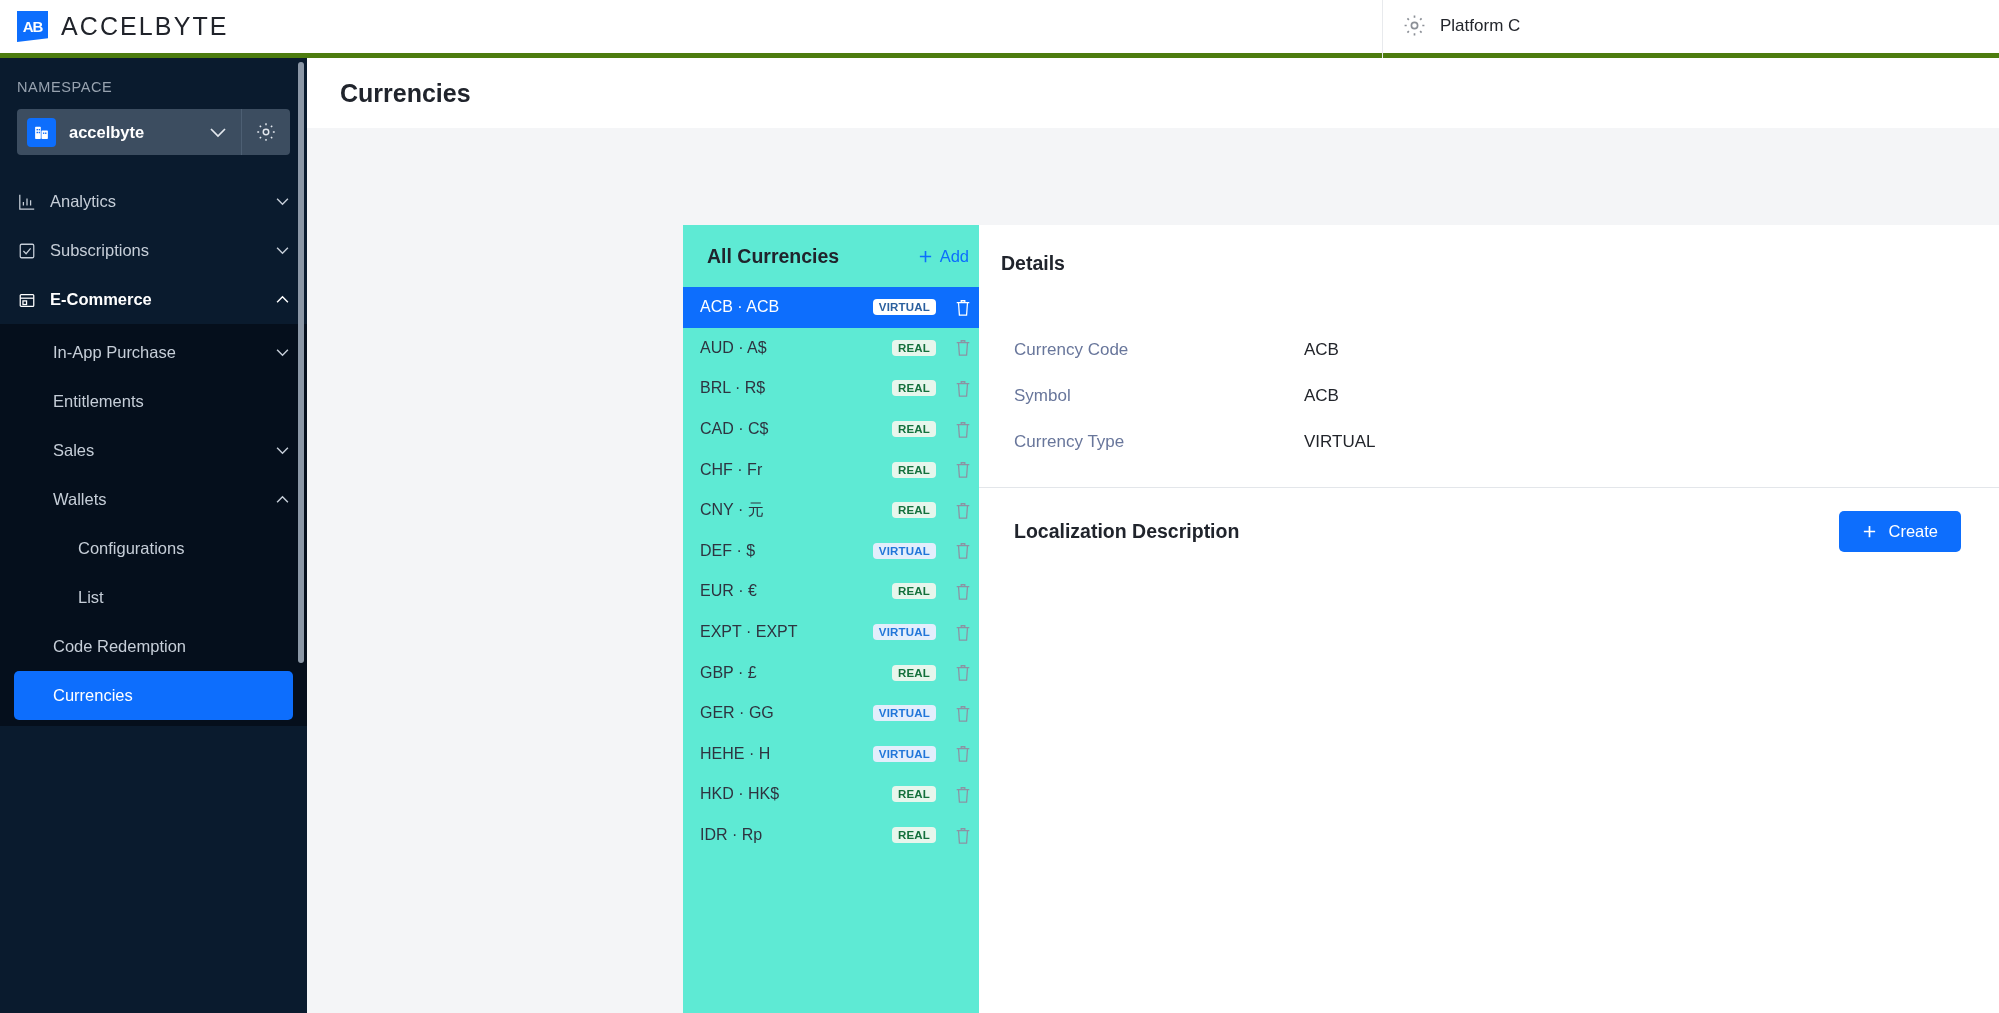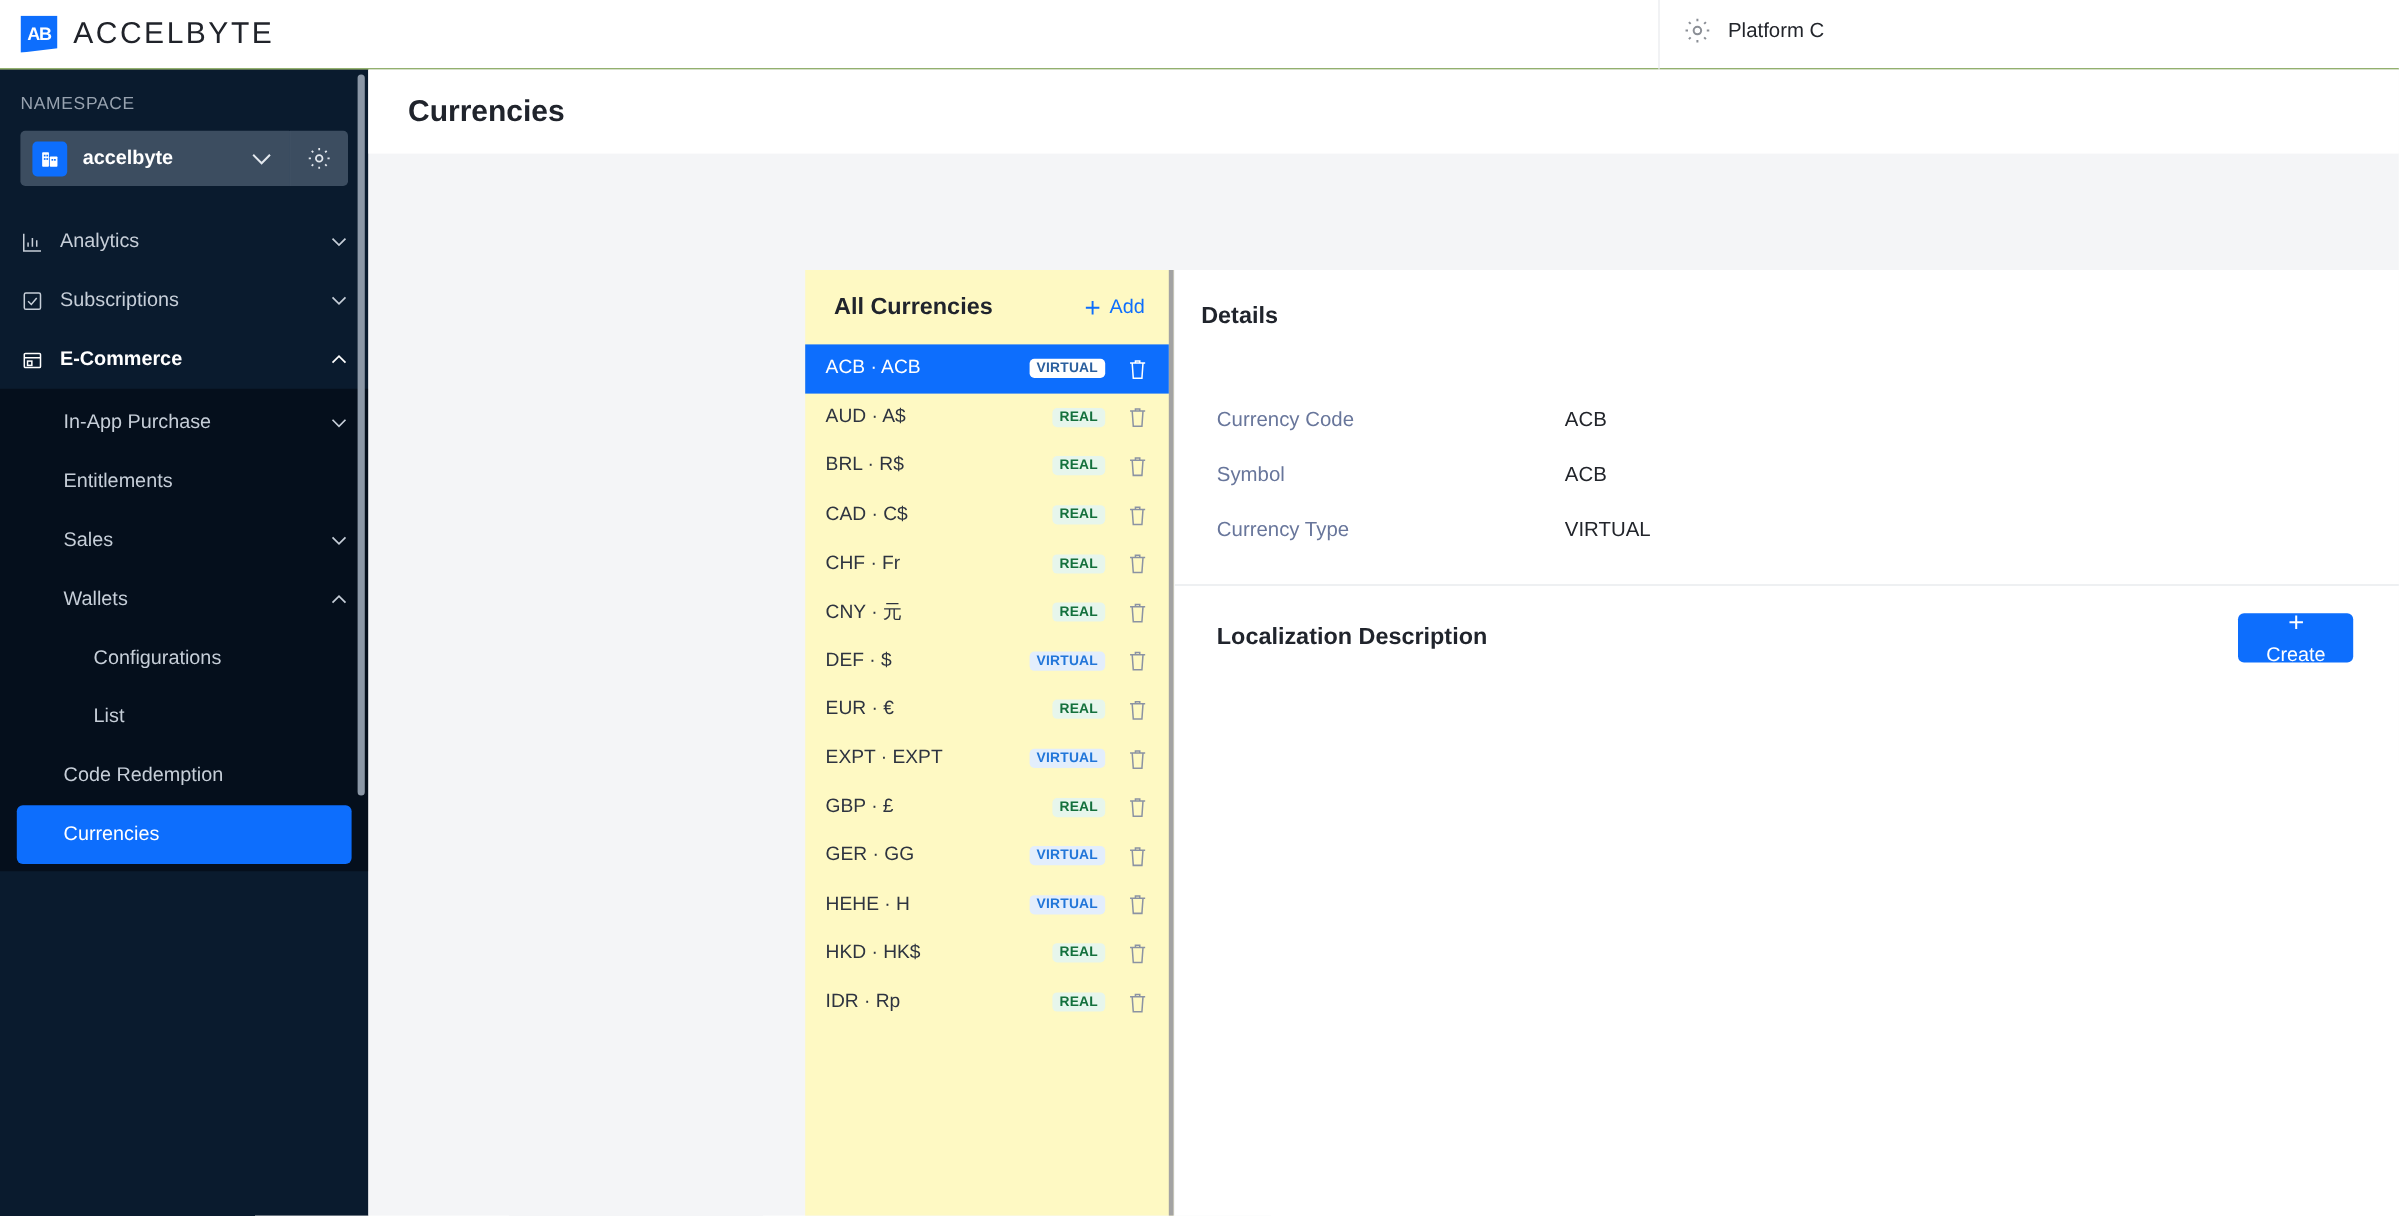--- a/index.html
+++ b/index.html
@@ -7,21 +7,21 @@
     width: 1999px; height: 1013px;
     font-family: "Liberation Sans", sans-serif;
     background: #ffffff;
     overflow: hidden;
   }
 
   
   .topbar {
     position: absolute; top: 0; left: 0; width: 1999px; height: 58px;
     background: #ffffff;
-    border-bottom: 1px solid #4d7c0f;
+    border-bottom: 5px solid #4d7c0f;
     display: flex; align-items: center;
   }
   .brand { display: flex; align-items: center; gap: 13px; padding-left: 17px; }
   .brand-mark {
     width: 31px; height: 31px; background: #0d6efd;
     clip-path: polygon(0 0, 100% 0, 100% 88%, 0 100%);
     position: relative;
   }
   .brand-mark span {
     position: absolute; inset: 0; color: #fff; font-size: 15px; font-weight: 700;
@@ -104,23 +104,23 @@
   .page-head {
     height: 70px; background: #ffffff; display: flex; align-items: center;
     padding-left: 33px;
   }
   .page-title { font-size: 25px; font-weight: 700; color: #20242c; }
 
   .content { position: relative; height: 885px; }
 
   
   .list-card {
-    position: absolute; left: 364px; top: 97px; width: 307px;
-    height: 788px; background: #fef9c3;
-    border-right: 4px solid #a3a3a3;
+    position: absolute; left: 376px; top: 97px; width: 307px;
+    height: 788px; background: #5eead4;
+    border-right: 1px solid #a3a3a3;
   }
   .list-head {
     height: 62px; display: flex; align-items: center; padding: 0 20px 0 24px;
   }
   .list-head h2 { font-size: 19.5px; font-weight: 700; color: #20242c; }
   .add-btn {
     margin-left: auto; color: #0d6efd; font-size: 16.5px;
     display: flex; align-items: center; gap: 7px;
   }
   .cur-row {
@@ -151,21 +151,21 @@
   .det-label { width: 290px; font-size: 17px; color: #68769b; }
   .det-value { font-size: 17px; color: #22252b; }
   .stamps { display: flex; gap: 55px; padding: 50px 0 0 4px; font-size: 13.5px; color: #68769b; }
   .stamps b { font-weight: 700; }
   .divline { height: 1px; background: #e3e6ea; margin: 22px 0 0 0; }
   .loc-head { display: flex; align-items: center; padding: 23px 38px 0 35px; }
   .loc-head h3 { padding: 0; font-size: 19.5px; }
   .create-btn {
     margin-left: auto; background: #0d6efd; color: #ffffff;
     height: 41px; padding: 0 23px; border-radius: 5px;
-    display: flex; align-items: center; gap: 11px; font-size: 16.5px; flex-direction: column;
+    display: flex; align-items: center; gap: 11px; font-size: 16.5px;
   }
   .empty-state {
     text-align: center; color: #68769b; font-size: 17.5px;
     padding-top: 82px;
   }
   svg { display: block; }
 </style>
 </head>
 <body>
 

